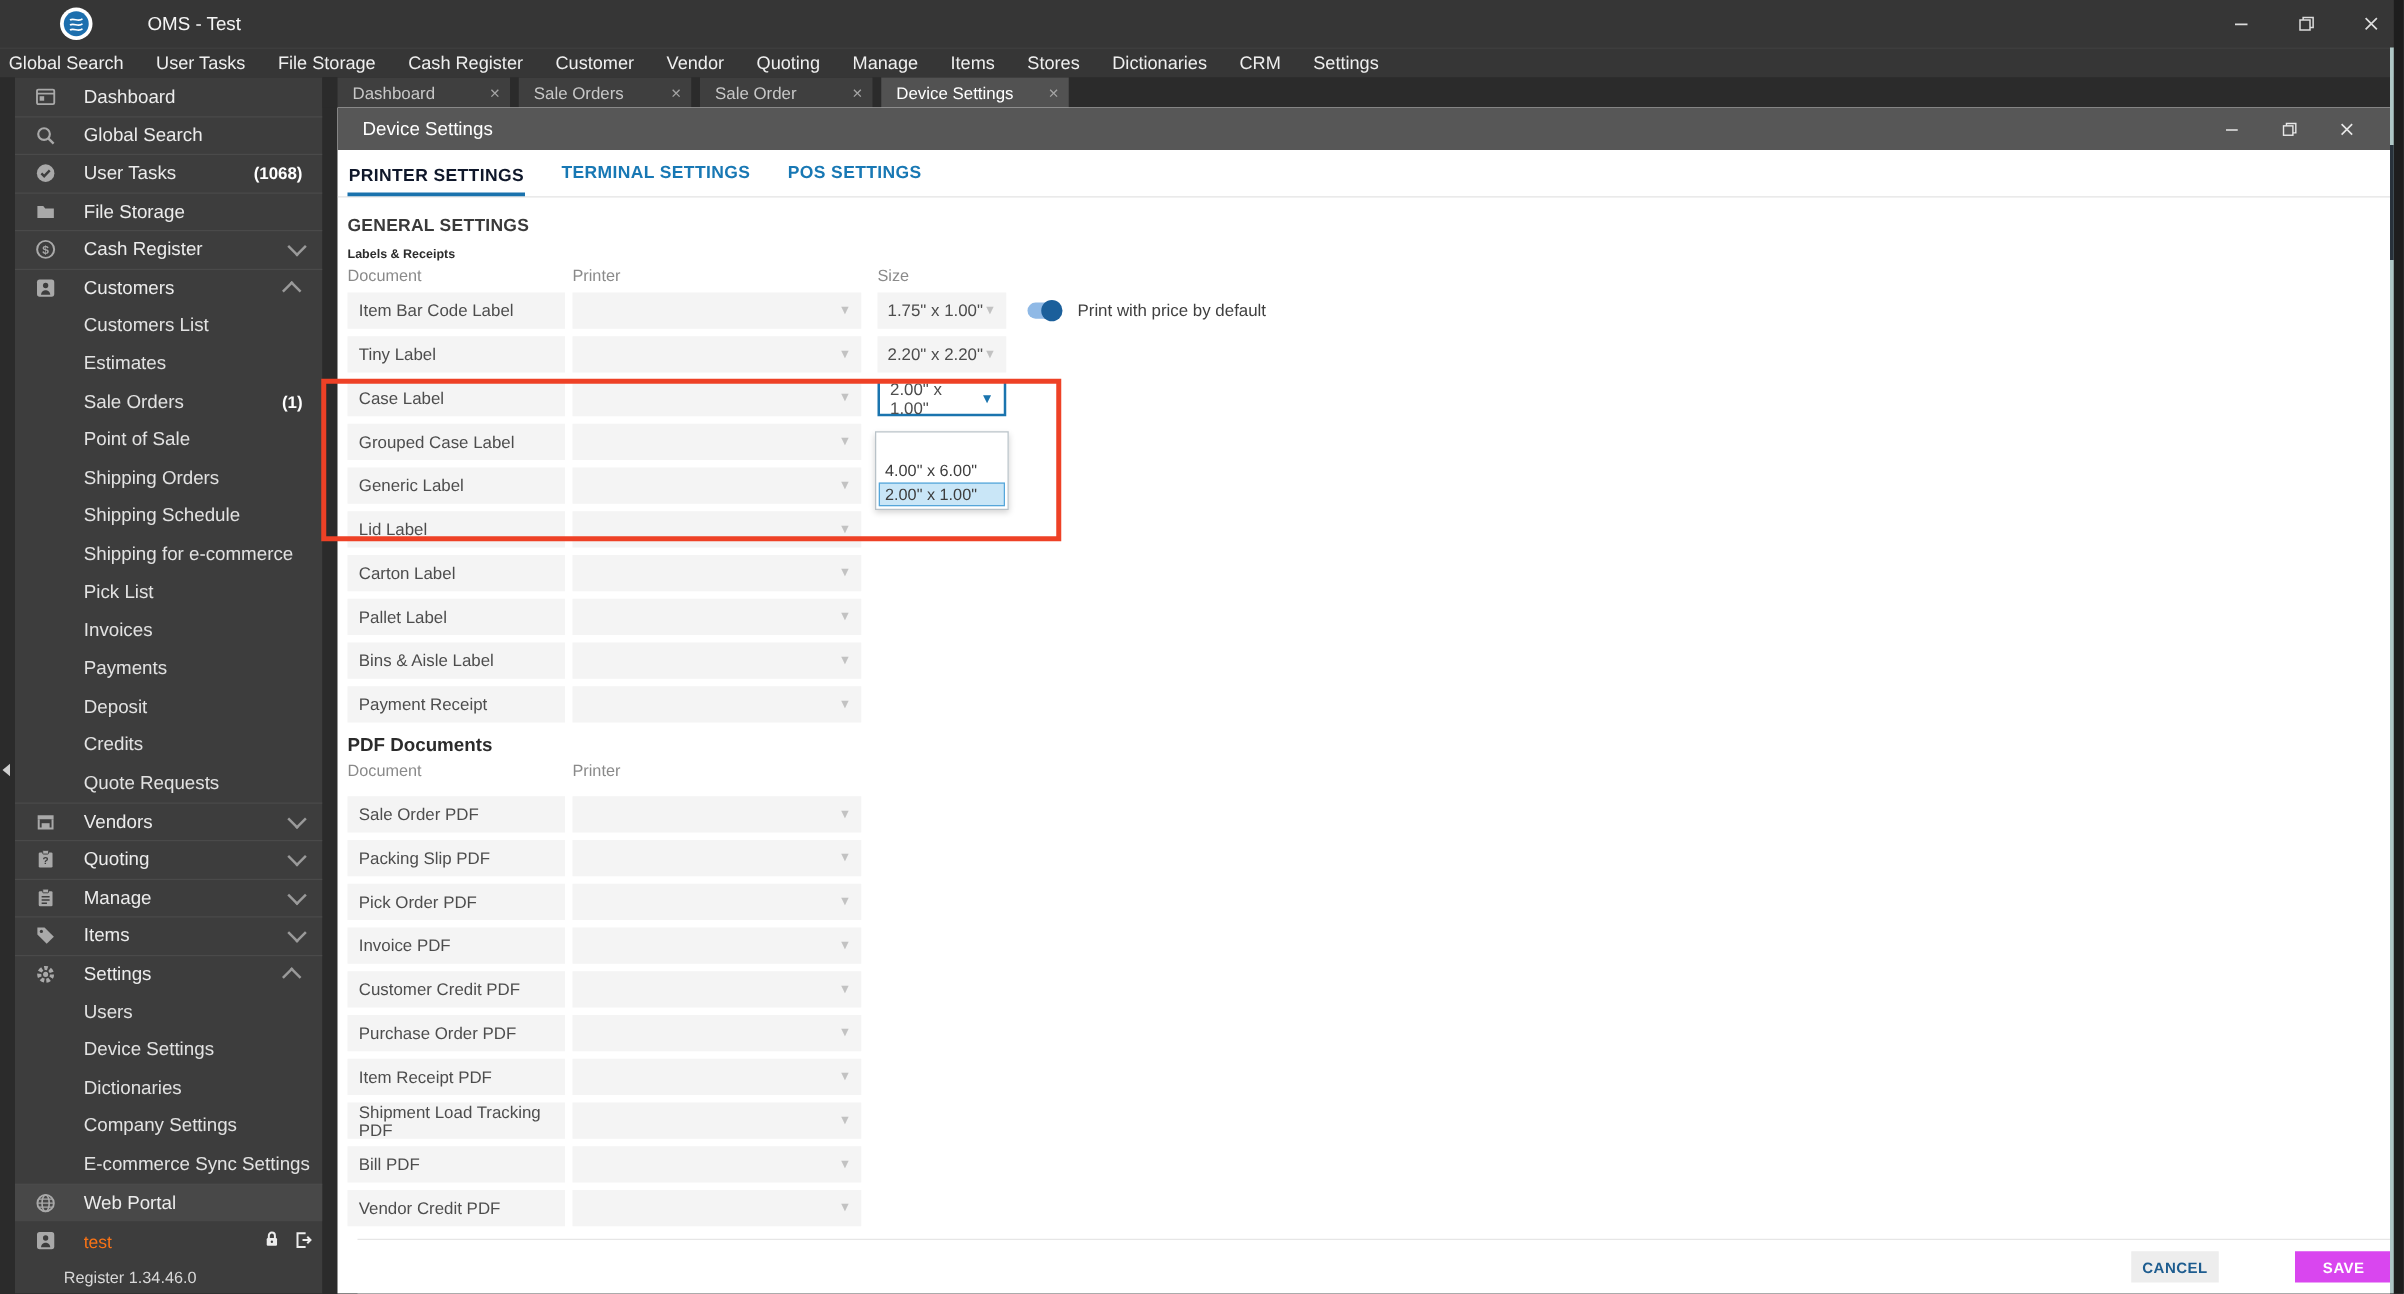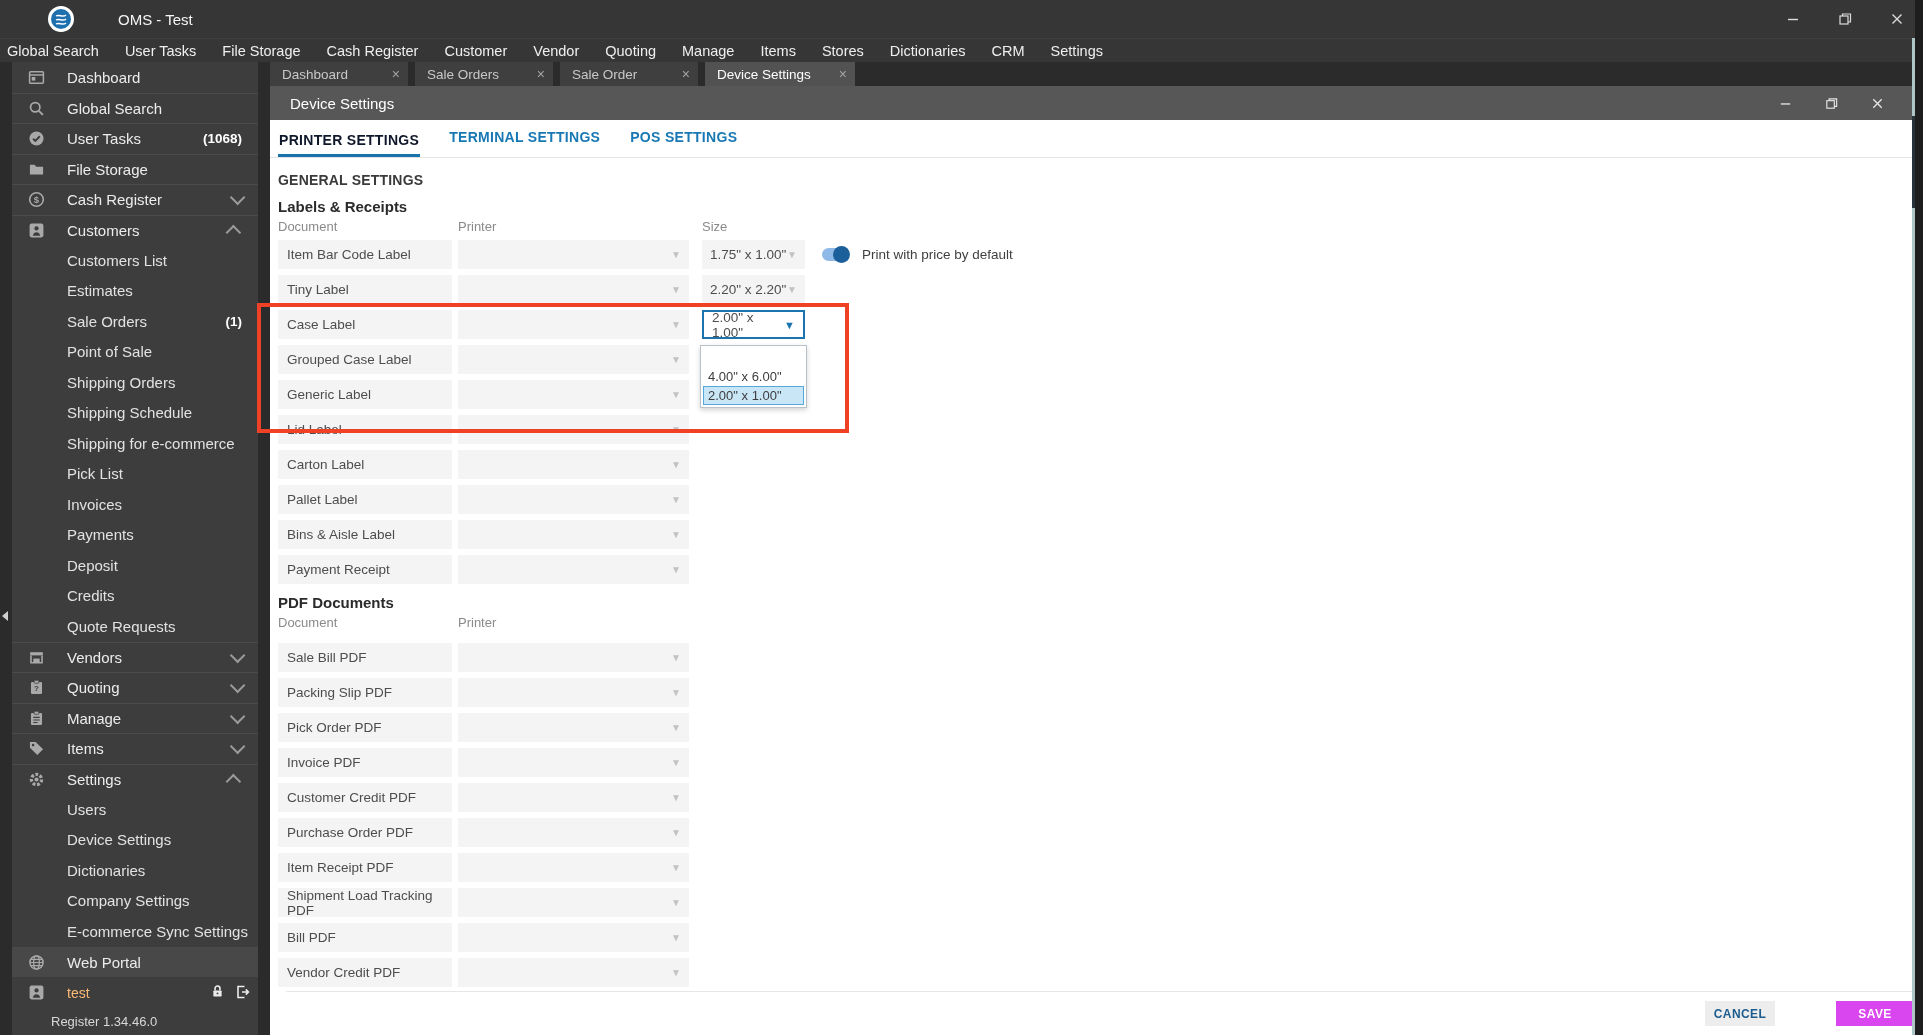--- a/index.html
+++ b/index.html
@@ -33,21 +33,21 @@
   .sb-item.top.first{border-top:none;}
   .sb-icon{width:20px;height:20px;margin-left:14px;display:flex;align-items:center;justify-content:center;flex:none;}
   .sb-label{margin-left:21px;white-space:nowrap;}
   .sb-item.sub .sb-label{margin-left:55px;color:#e2e2e2;}
   .sb-item.hl{background:#484848;text-align:right;}
   .sb-badge{margin-left:auto;margin-right:16px;font-weight:bold;font-size:13.5px;color:#ffffff;}
   .sb-chev{margin-left:auto;margin-right:17px;width:9px;height:9px;border-right:2px solid #9a9a9a;
            border-bottom:2px solid #9a9a9a;flex:none;}
   .sb-chev.down{transform:rotate(45deg) translateY(-3px);}
   .sb-chev.up{transform:rotate(225deg) translateY(-3px);}
-  .sb-user{margin-top:auto;position:relative;height:34px;display:flex;align-items:center;color:#fdba74;}
+  .sb-user{margin-top:auto;position:relative;height:34px;display:flex;align-items:center;color:#f97316;}
   .sb-user .sb-label{margin-left:21px;font-size:14px;}
   .user-actions{position:absolute;right:8px;top:7px;display:flex;gap:9px;}
   .sb-version{height:28px;display:flex;align-items:center;color:#d8d8d8;font-size:13px;padding-left:39px;}
   
   .tabstrip{position:absolute;left:258px;top:62px;width:1665px;height:24px;background:#2b2b2b;
             display:flex;align-items:stretch;padding-left:12px;box-sizing:border-box;}
   .doc-tab{width:138px;margin-right:7px;background:#3f3f3f;color:#c8c8c8;font-size:13.5px;
            display:flex;align-items:center;padding:0 8px 0 12px;box-sizing:border-box;flex:none;}
   .doc-tab .tab-close{margin-left:auto;color:#a5a5a5;font-size:14px;line-height:1;}
   .doc-tab.active{background:#525252;color:#ffffff;width:150px;}
@@ -58,21 +58,21 @@
   .panel-header .ph-title{margin-left:20px;font-size:15px;}
   .panel-header .win-controls{margin-right:12px;}
   .panel-header .win-btn{width:46px;color:#e8e8e8;}
   .panel-body{position:absolute;left:0;top:34px;width:100%;height:915px;overflow:hidden;}
   .section-tabs{height:38px;display:flex;align-items:flex-end;padding-left:8px;
                 border-bottom:1px solid #e4e4e4;box-sizing:border-box;}
   .stab{font-size:14px;font-weight:bold;letter-spacing:.3px;color:#1878b4;
         padding:0 1px 9px 1px;margin-right:28px;border-bottom:3px solid transparent;}
   .stab.active{color:#0f172a;border-bottom:3px solid #1a72ad;padding-bottom:6px;}
   .gs-heading{margin:14px 0 0 8px;font-size:14px;font-weight:600;color:#3a3a3a;letter-spacing:.2px;}
-  .tbl-heading{margin:10px 0 0 8px;font-size:15px;font-weight:bold;color:#2b2b2b;}
+  .tbl-heading{margin:10px 0 0 8px;font-size:10px;font-weight:bold;color:#2b2b2b;}
   .pdf-heading{margin:10px 0 0 8px;font-size:15px;font-weight:bold;color:#2b2b2b;}
   .col-headers{display:flex;margin:4px 0 0 8px;height:16px;font-size:13px;color:#8a8a8a;}
   .ch-doc{width:174px;}
   .ch-printer{width:231px;margin-left:6px;}
   .ch-size{width:103px;margin-left:13px;}
   .rows{margin-left:8px;}
   .rows.first{margin-top:5px;}
   .rows.pdf{margin-top:12px;}
   .lr-row{display:flex;align-items:center;height:29px;margin-bottom:6px;}
   .cell-doc{width:174px;height:29px;background:#f4f4f4;display:flex;align-items:center;
@@ -499,21 +499,21 @@
             </div>
           </div>
         </div>
       <div class="pdf-heading">PDF Documents</div>
       <div class="col-headers">
         <span class="ch-doc">Document</span>
         <span class="ch-printer">Printer</span>
       </div>
       <div class="rows pdf" id="pdfRows">
           <div class="lr-row">
-            <div class="cell-doc">Sale Bill PDF</div>
+            <div class="cell-doc">Sale Order PDF</div>
             <div class="dd printer">
               <span class="arrow">▼</span>
             </div>
           </div>
           <div class="lr-row">
             <div class="cell-doc">Packing Slip PDF</div>
             <div class="dd printer">
               <span class="arrow">▼</span>
             </div>
           </div>

